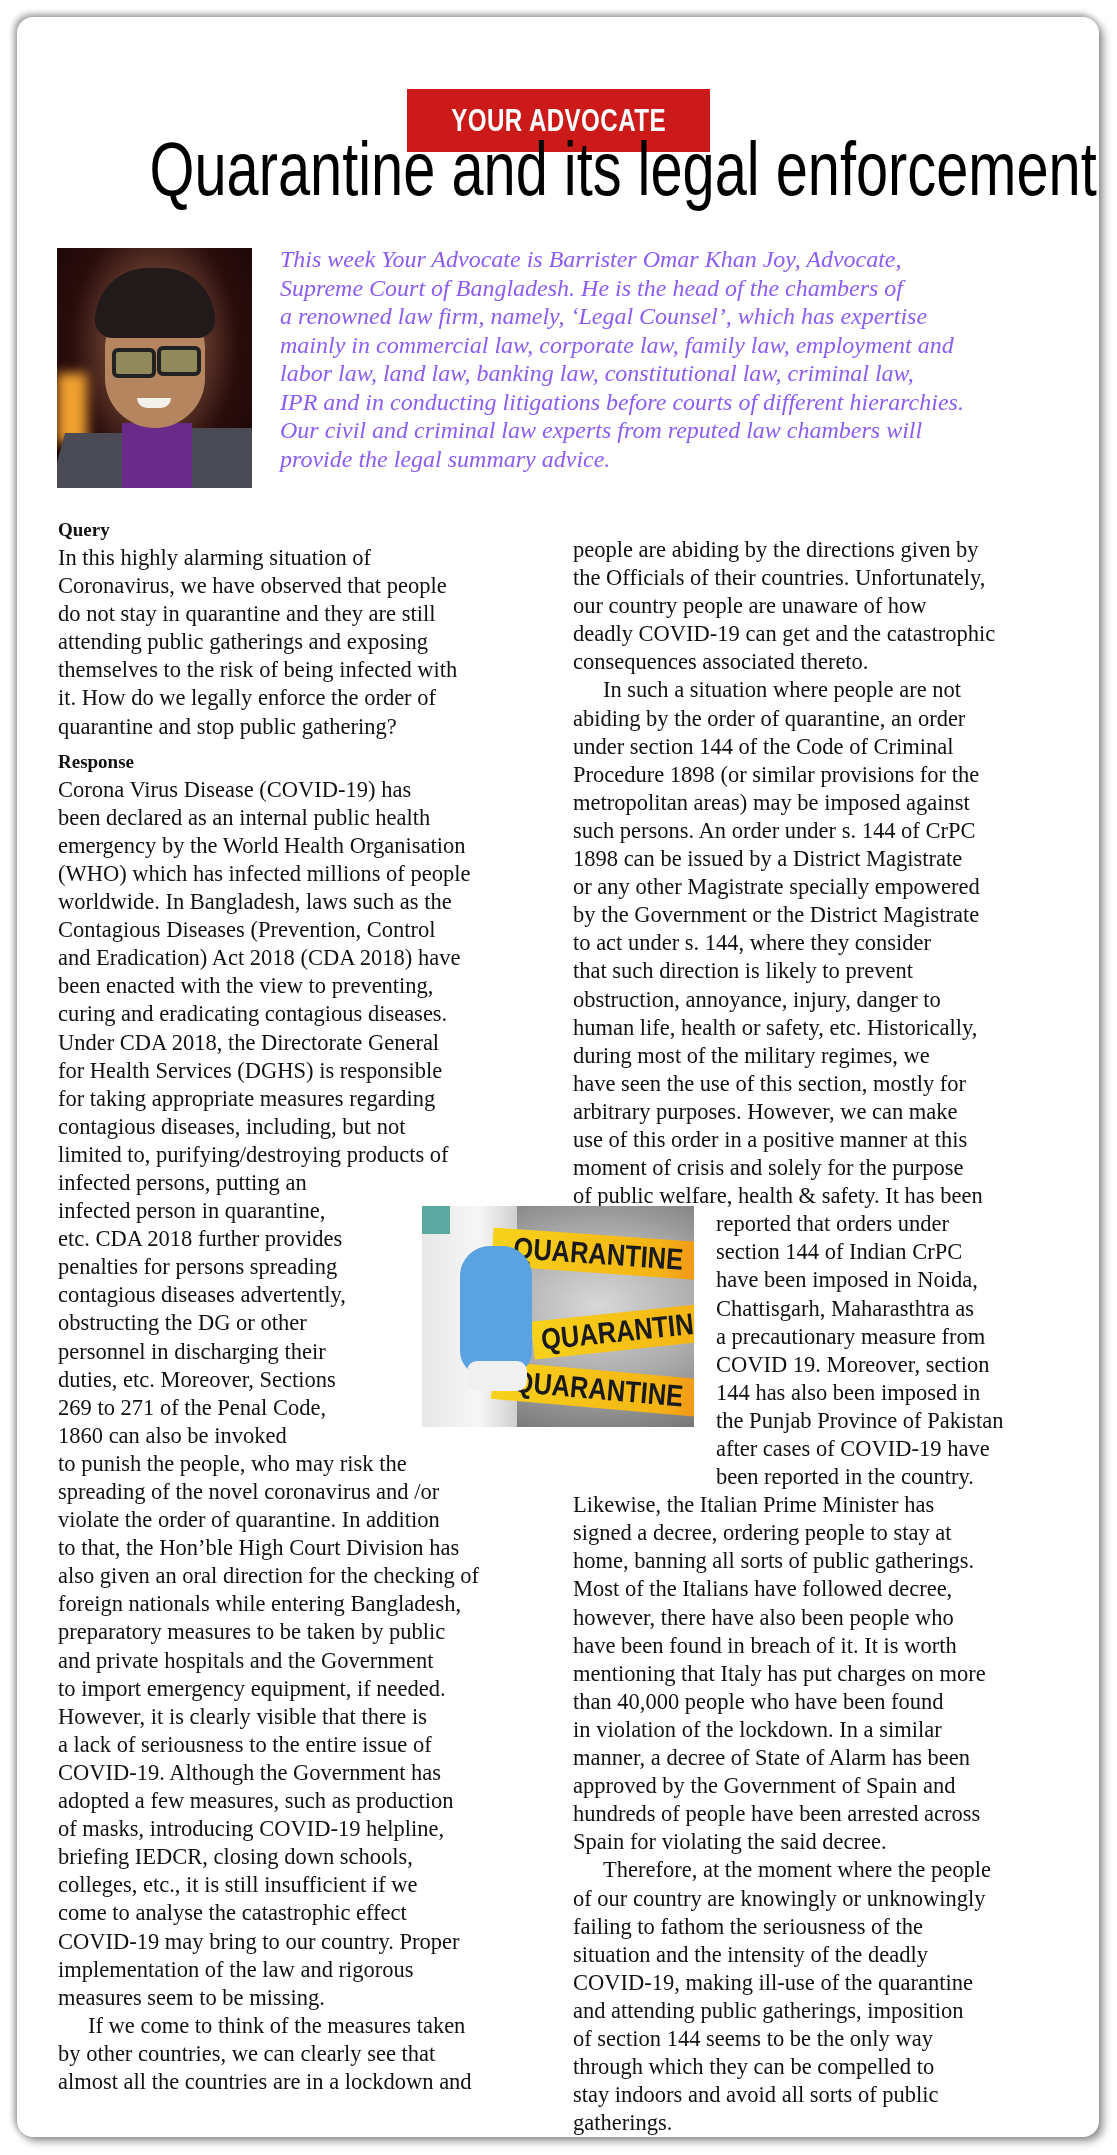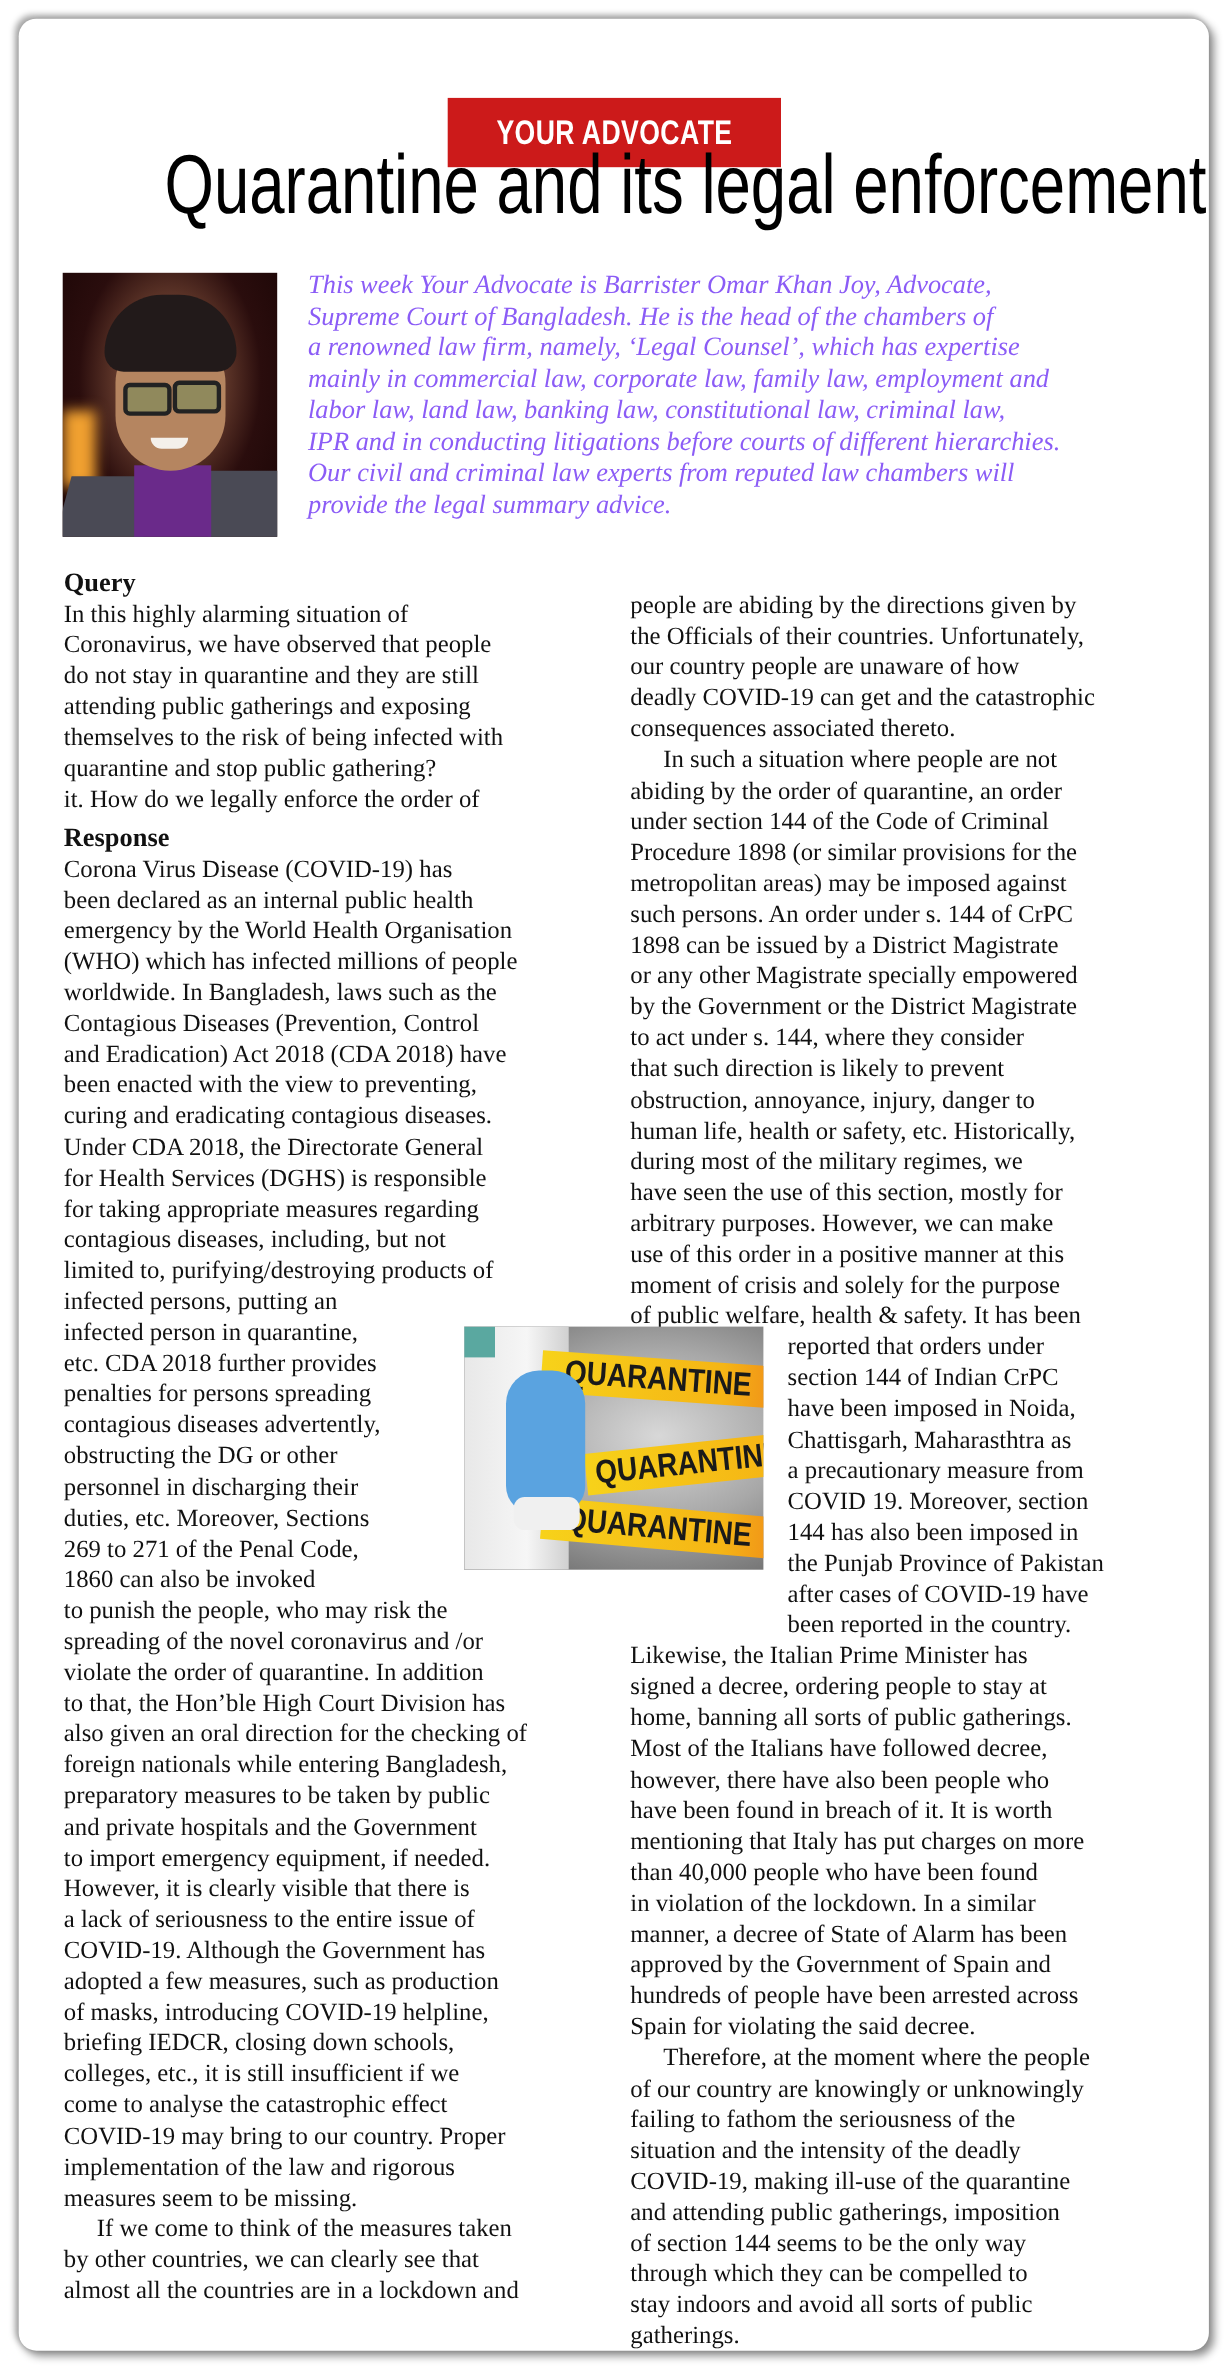--- a/index.html
+++ b/index.html
@@ -35,21 +35,21 @@
   .photo .jacket-r { position: absolute; left: 125px; top: 180px; width: 80px; height: 65px; background: #4a4a55; transform: skewX(15deg); }
 
   .intro {
     position: absolute; left: 280px; top: 245px; width: 800px;
     font-family: "Liberation Serif", serif; font-style: italic; font-size: 24px; line-height: 28.5px; color: #8b5cf6;
   }
   .col { position: absolute; font-family: "Liberation Serif", serif; font-size: 22.5px; line-height: 28.1px; color: #111; }
   .col .ln { display: block; white-space: nowrap; }
   .col .ln.indent { padding-left: 30px; }
   .col .ln.shift { padding-left: 143px; }
-  .col h3 { margin: 0; font-size: 24px; line-height: 28px; font-weight: bold; }
+  .col h3 { margin: 0; font-size: 19px; line-height: 28px; font-weight: bold; }
   .col-left { left: 58px; top: 516px; width: 490px; }
   .col-right { left: 573px; top: 516px; width: 510px; margin-top: 20px; }
   .gap { height: 7px; }
   .quarantine-img {
     position: absolute; left: 422px; top: 1206px; width: 272px; height: 221px; overflow: hidden;
     background: radial-gradient(ellipse at 65% 45%, #d8d8d8 0%, #a8a8a8 45%, #5a5a5a 100%);
   }
   .quarantine-img .coat { position: absolute; left: 0; top: 0; width: 95px; height: 221px; background: linear-gradient(90deg, #e8e8e8, #f6f6f6 60%, #d0d0d0); }
   .quarantine-img .mask { position: absolute; left: 0; top: 0; width: 28px; height: 28px; background: #5aa8a0; }
   .quarantine-img .glove { position: absolute; left: 38px; top: 40px; width: 72px; height: 130px; background: #5aa3e0; border-radius: 30px 30px 25px 25px; }
@@ -102,22 +102,22 @@
   <div>provide the legal summary advice.</div>
 </div>
 
 <div class="col col-left">
   <h3>Query</h3>
   <span class="ln">In this highly alarming situation of</span>
   <span class="ln">Coronavirus, we have observed that people</span>
   <span class="ln">do not stay in quarantine and they are still</span>
   <span class="ln">attending public gatherings and exposing</span>
   <span class="ln">themselves to the risk of being infected with</span>
+  <span class="ln">it. How do we legally enforce the order of</span>
   <span class="ln">quarantine and stop public gathering?</span>
-  <span class="ln">it. How do we legally enforce the order of</span>
   <div class="gap"></div>
   <h3>Response</h3>
   <span class="ln">Corona Virus Disease (COVID-19) has</span>
   <span class="ln">been declared as an internal public health</span>
   <span class="ln">emergency by the World Health Organisation</span>
   <span class="ln">(WHO) which has infected millions of people</span>
   <span class="ln">worldwide. In Bangladesh, laws such as the</span>
   <span class="ln">Contagious Diseases (Prevention, Control</span>
   <span class="ln">and Eradication) Act 2018 (CDA 2018) have</span>
   <span class="ln">been enacted with the view to preventing,</span>

